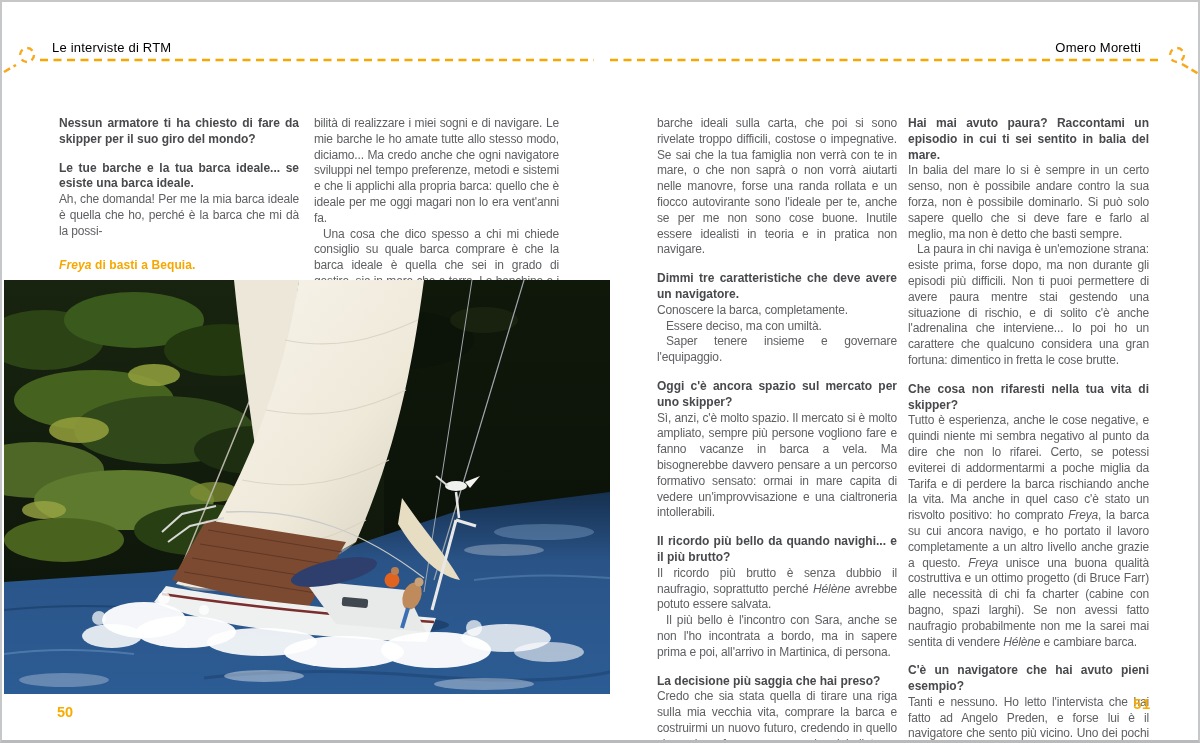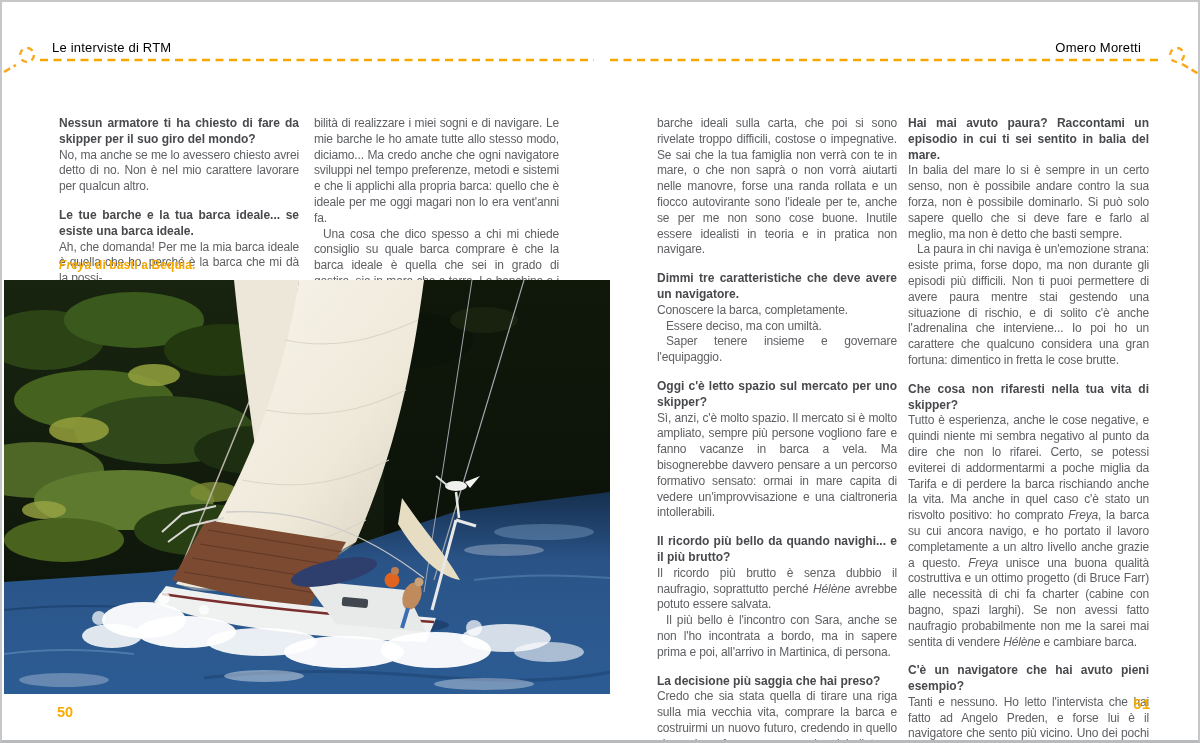--- a/index.html
+++ b/index.html
@@ -56,21 +56,20 @@
     <path d="M38,18 H592" fill="none" stroke-width="2.6" stroke-dasharray="8 5.5" stroke="#F6A800"></path>
   </svg>
   <svg class="deco" style="left:600px;top:40px" width="598" height="36" viewBox="0 0 598 36">
     <path d="M8,18 H560" fill="none" stroke-width="2.6" stroke-dasharray="8 5.5" stroke="#F6A800"></path>
     <circle cx="575" cy="13" r="7" fill="none" stroke="#F7A81B" stroke-width="2.4" stroke-dasharray="6 5"></circle>
     <path d="M580,22 L597,32" fill="none" stroke="#F7A81B" stroke-width="2.6" stroke-dasharray="7 4"></path>
   </svg>
 
   <div class="col" style="left:57px;width:240px">
       <p class="q">Nessun armatore ti ha chiesto di fare da skipper per il suo giro del mondo?</p>
-      <p class="a">No, ma anche se me lo avessero chiesto avrei detto di no. Non è nel mio carattere lavorare per qualcun altro.</p>
       <p class="q">Le tue barche e la tua barca ideale... se esiste una barca ideale.</p>
       <p class="a">Ah, che domanda! Per me la mia barca ideale è quella che ho, perché è la barca che mi dà la possi-</p>
     </div>
   <div class="col" style="left:312px;width:245px">
       <p class="a">bilità di realizzare i miei sogni e di navigare. Le mie barche le ho amate tutte allo stesso modo, diciamo... Ma credo anche che ogni navigatore sviluppi nel tempo preferenze, metodi e sistemi e che li applichi alla propria barca: quello che è ideale per me oggi magari non lo era vent'anni fa.</p>
       <p class="a ind">Una cosa che dico spesso a chi mi chiede consiglio su quale barca comprare è che la barca ideale è quella che sei in grado di gestire, sia in mare che a terra. Le banchine e i rimessaggi sono pieni di</p>
     </div>
 
   <div class="photo-caption">
     <span class="it">Freya</span><span> di basti a Bequia.</span>
@@ -203,21 +202,21 @@
       <ellipse cx="480" cy="404" rx="50" ry="6" opacity="0.35"></ellipse>
     </g>
   </svg>
 
   <div class="col" style="left:655px;width:240px">
       <p class="a">barche ideali sulla carta, che poi si sono rivelate troppo difficili, costose o impegnative. Se sai che la tua famiglia non verrà con te in mare, o che non saprà o non vorrà aiutarti nelle manovre, forse una randa rollata e un fiocco autovirante sono l'ideale per te, anche se per me non sono cose buone. Inutile essere idealisti in teoria e in pratica non navigare.</p>
       <p class="q">Dimmi tre caratteristiche che deve avere un navigatore.</p>
       <p class="a">Conoscere la barca, completamente.</p>
       <p class="a ind">Essere deciso, ma con umiltà.</p>
       <p class="a ind">Saper tenere insieme e governare l'equipaggio.</p>
-      <p class="q">Oggi c'è letto spazio sul mercato per uno skipper?</p>
+      <p class="q">Oggi c'è ancora spazio sul mercato per uno skipper?</p>
       <p class="a">Sì, anzi, c'è molto spazio. Il mercato si è molto ampliato, sempre più persone vogliono fare e fanno vacanze in barca a vela. Ma bisognerebbe davvero pensare a un percorso formativo sensato: ormai in mare capita di vedere un'improvvisazione e una cialtroneria intollerabili.</p>
       <p class="q">Il ricordo più bello da quando navighi... e il più brutto?</p>
       <p class="a">Il ricordo più brutto è senza dubbio il naufragio, soprattutto perché <i>Hélène</i> avrebbe potuto essere salvata.</p>
       <p class="a ind">Il più bello è l'incontro con Sara, anche se non l'ho incontrata a bordo, ma in sapere prima e poi, all'arrivo in Martinica, di persona.</p>
       <p class="q">La decisione più saggia che hai preso?</p>
       <p class="a">Credo che sia stata quella di tirare una riga sulla mia vecchia vita, comprare la barca e costruirmi un nuovo futuro, credendo in quello che volevo fare senza guardarmi indietro e senza ascoltare chi mi diceva che non ce l'avrei fatta.</p>
     </div>
   <div class="col" style="left:906px;width:241px">
       <p class="q">Hai mai avuto paura? Raccontami un episodio in cui ti sei sentito in balia del mare.</p>
       <p class="a">In balia del mare lo si è sempre in un certo senso, non è possibile andare contro la sua forza, non è possibile dominarlo. Si può solo sapere quello che si deve fare e farlo al meglio, ma non è detto che basti sempre.</p>

